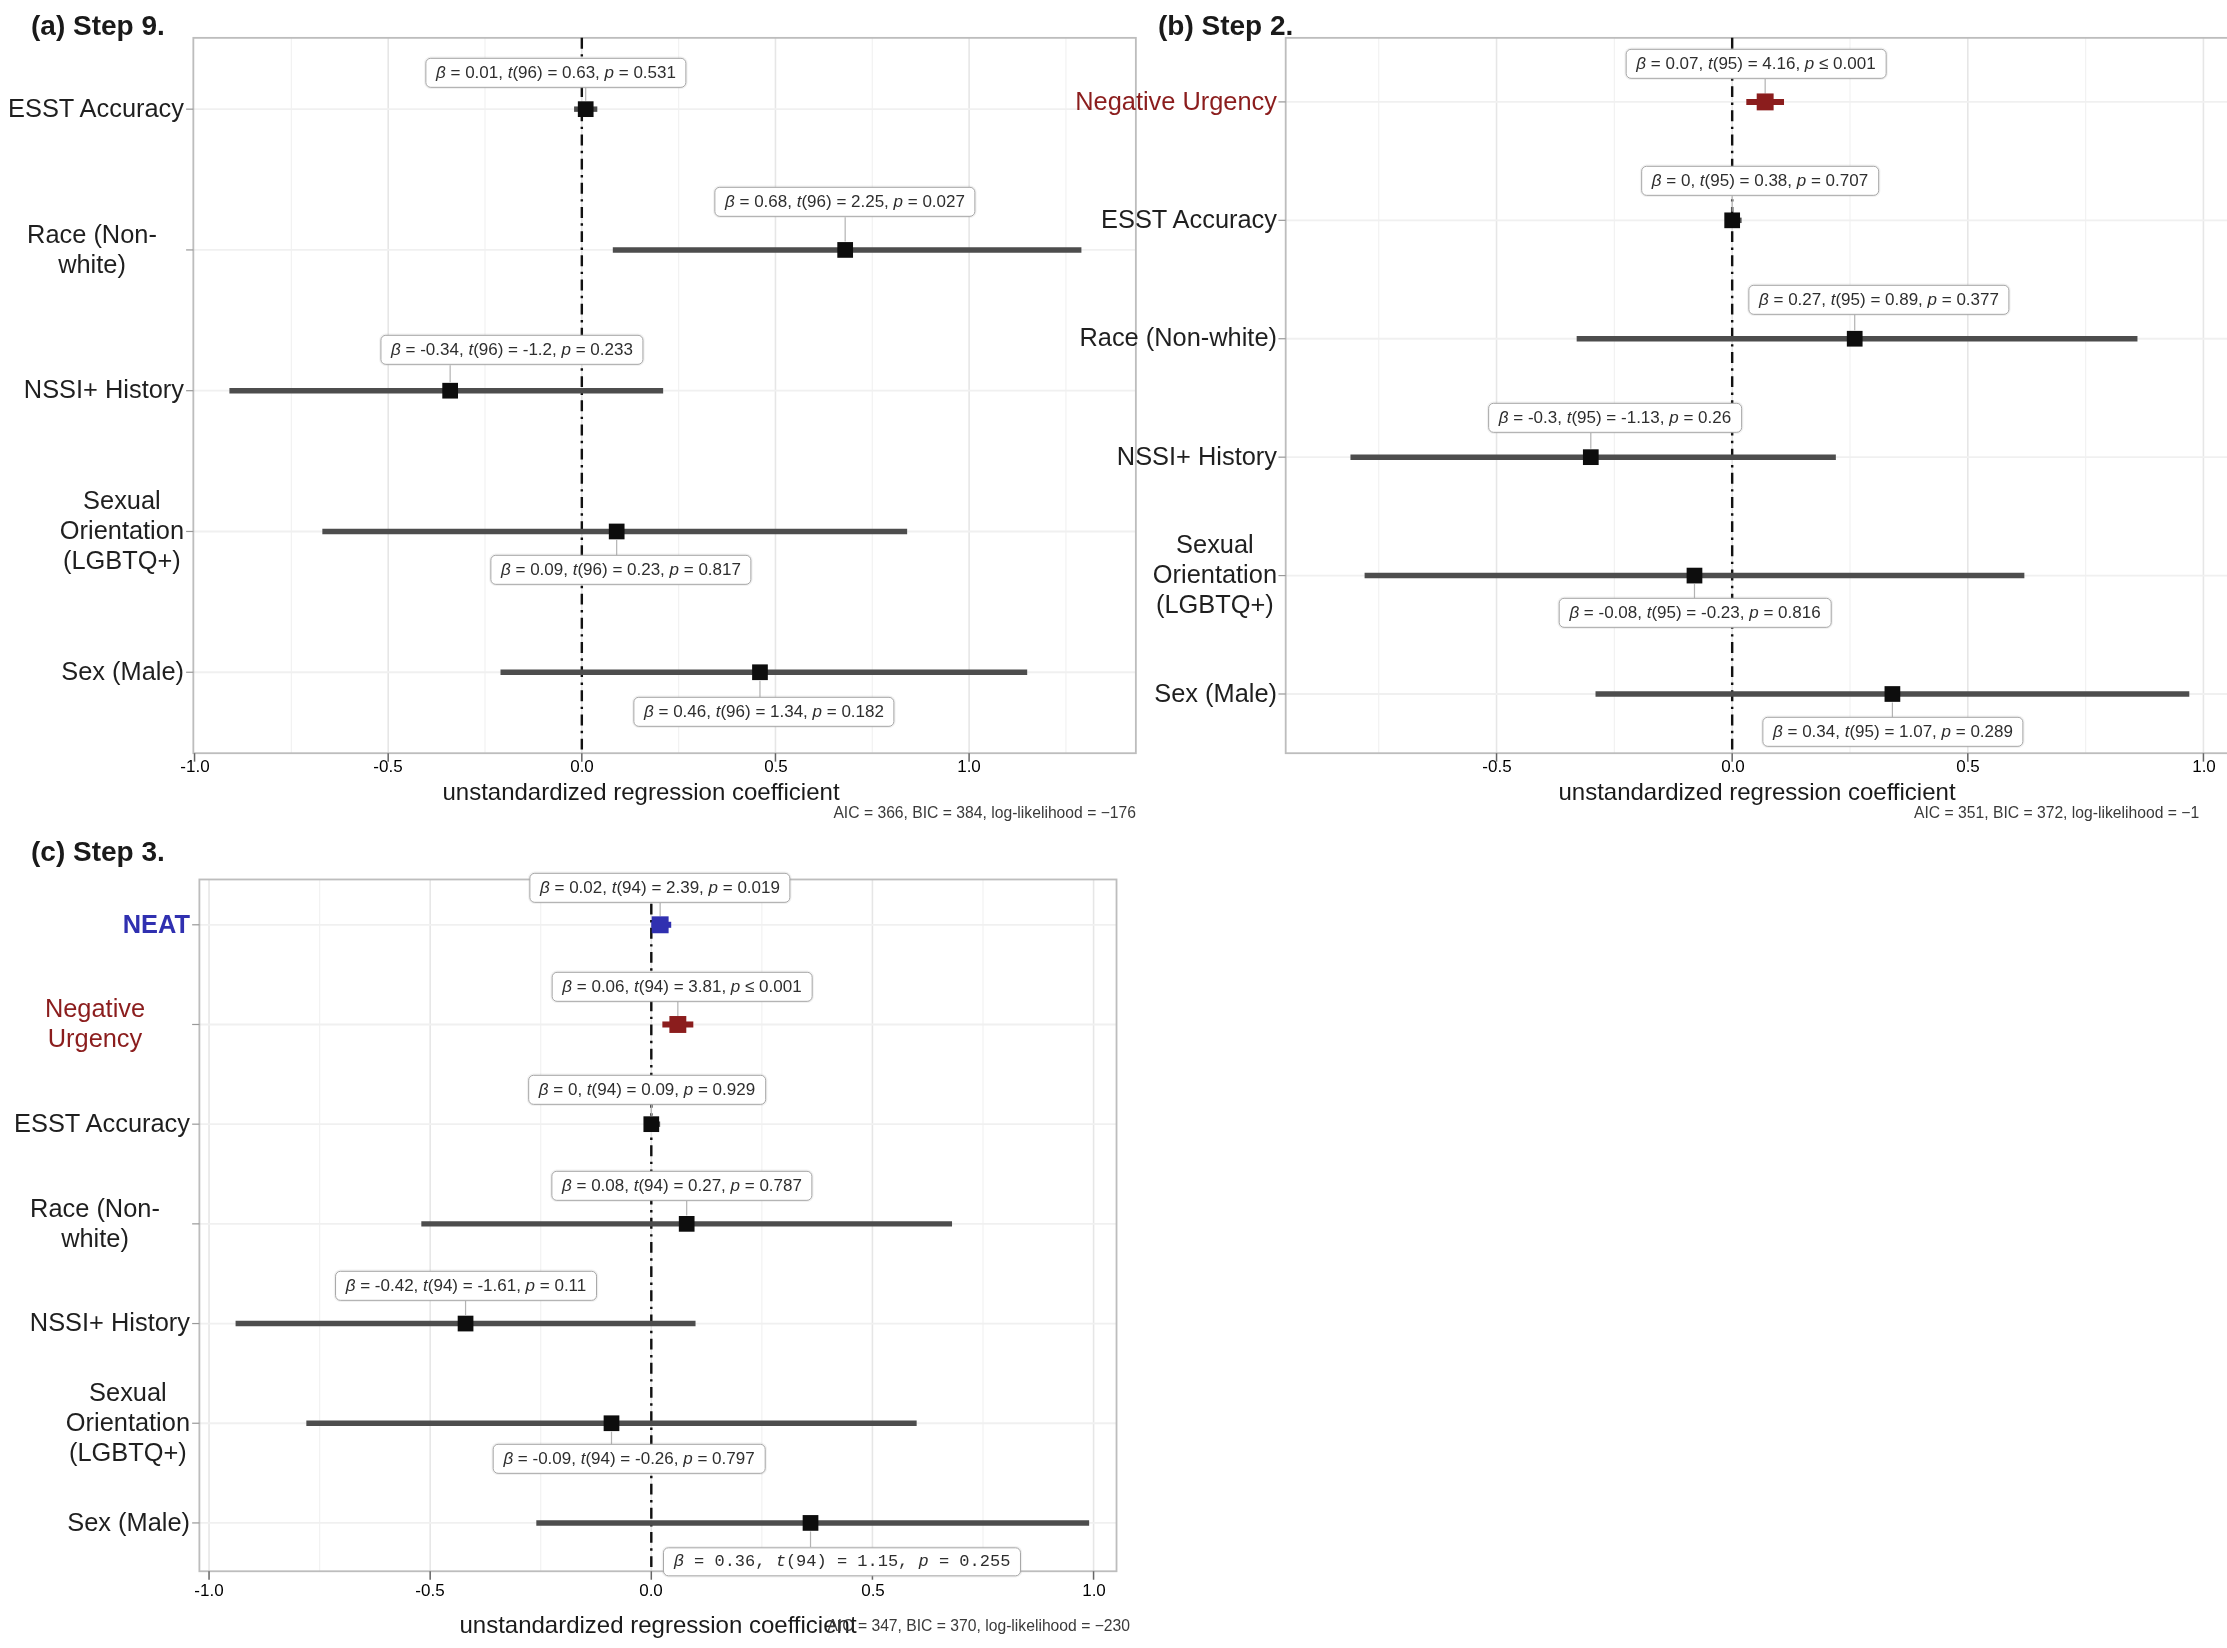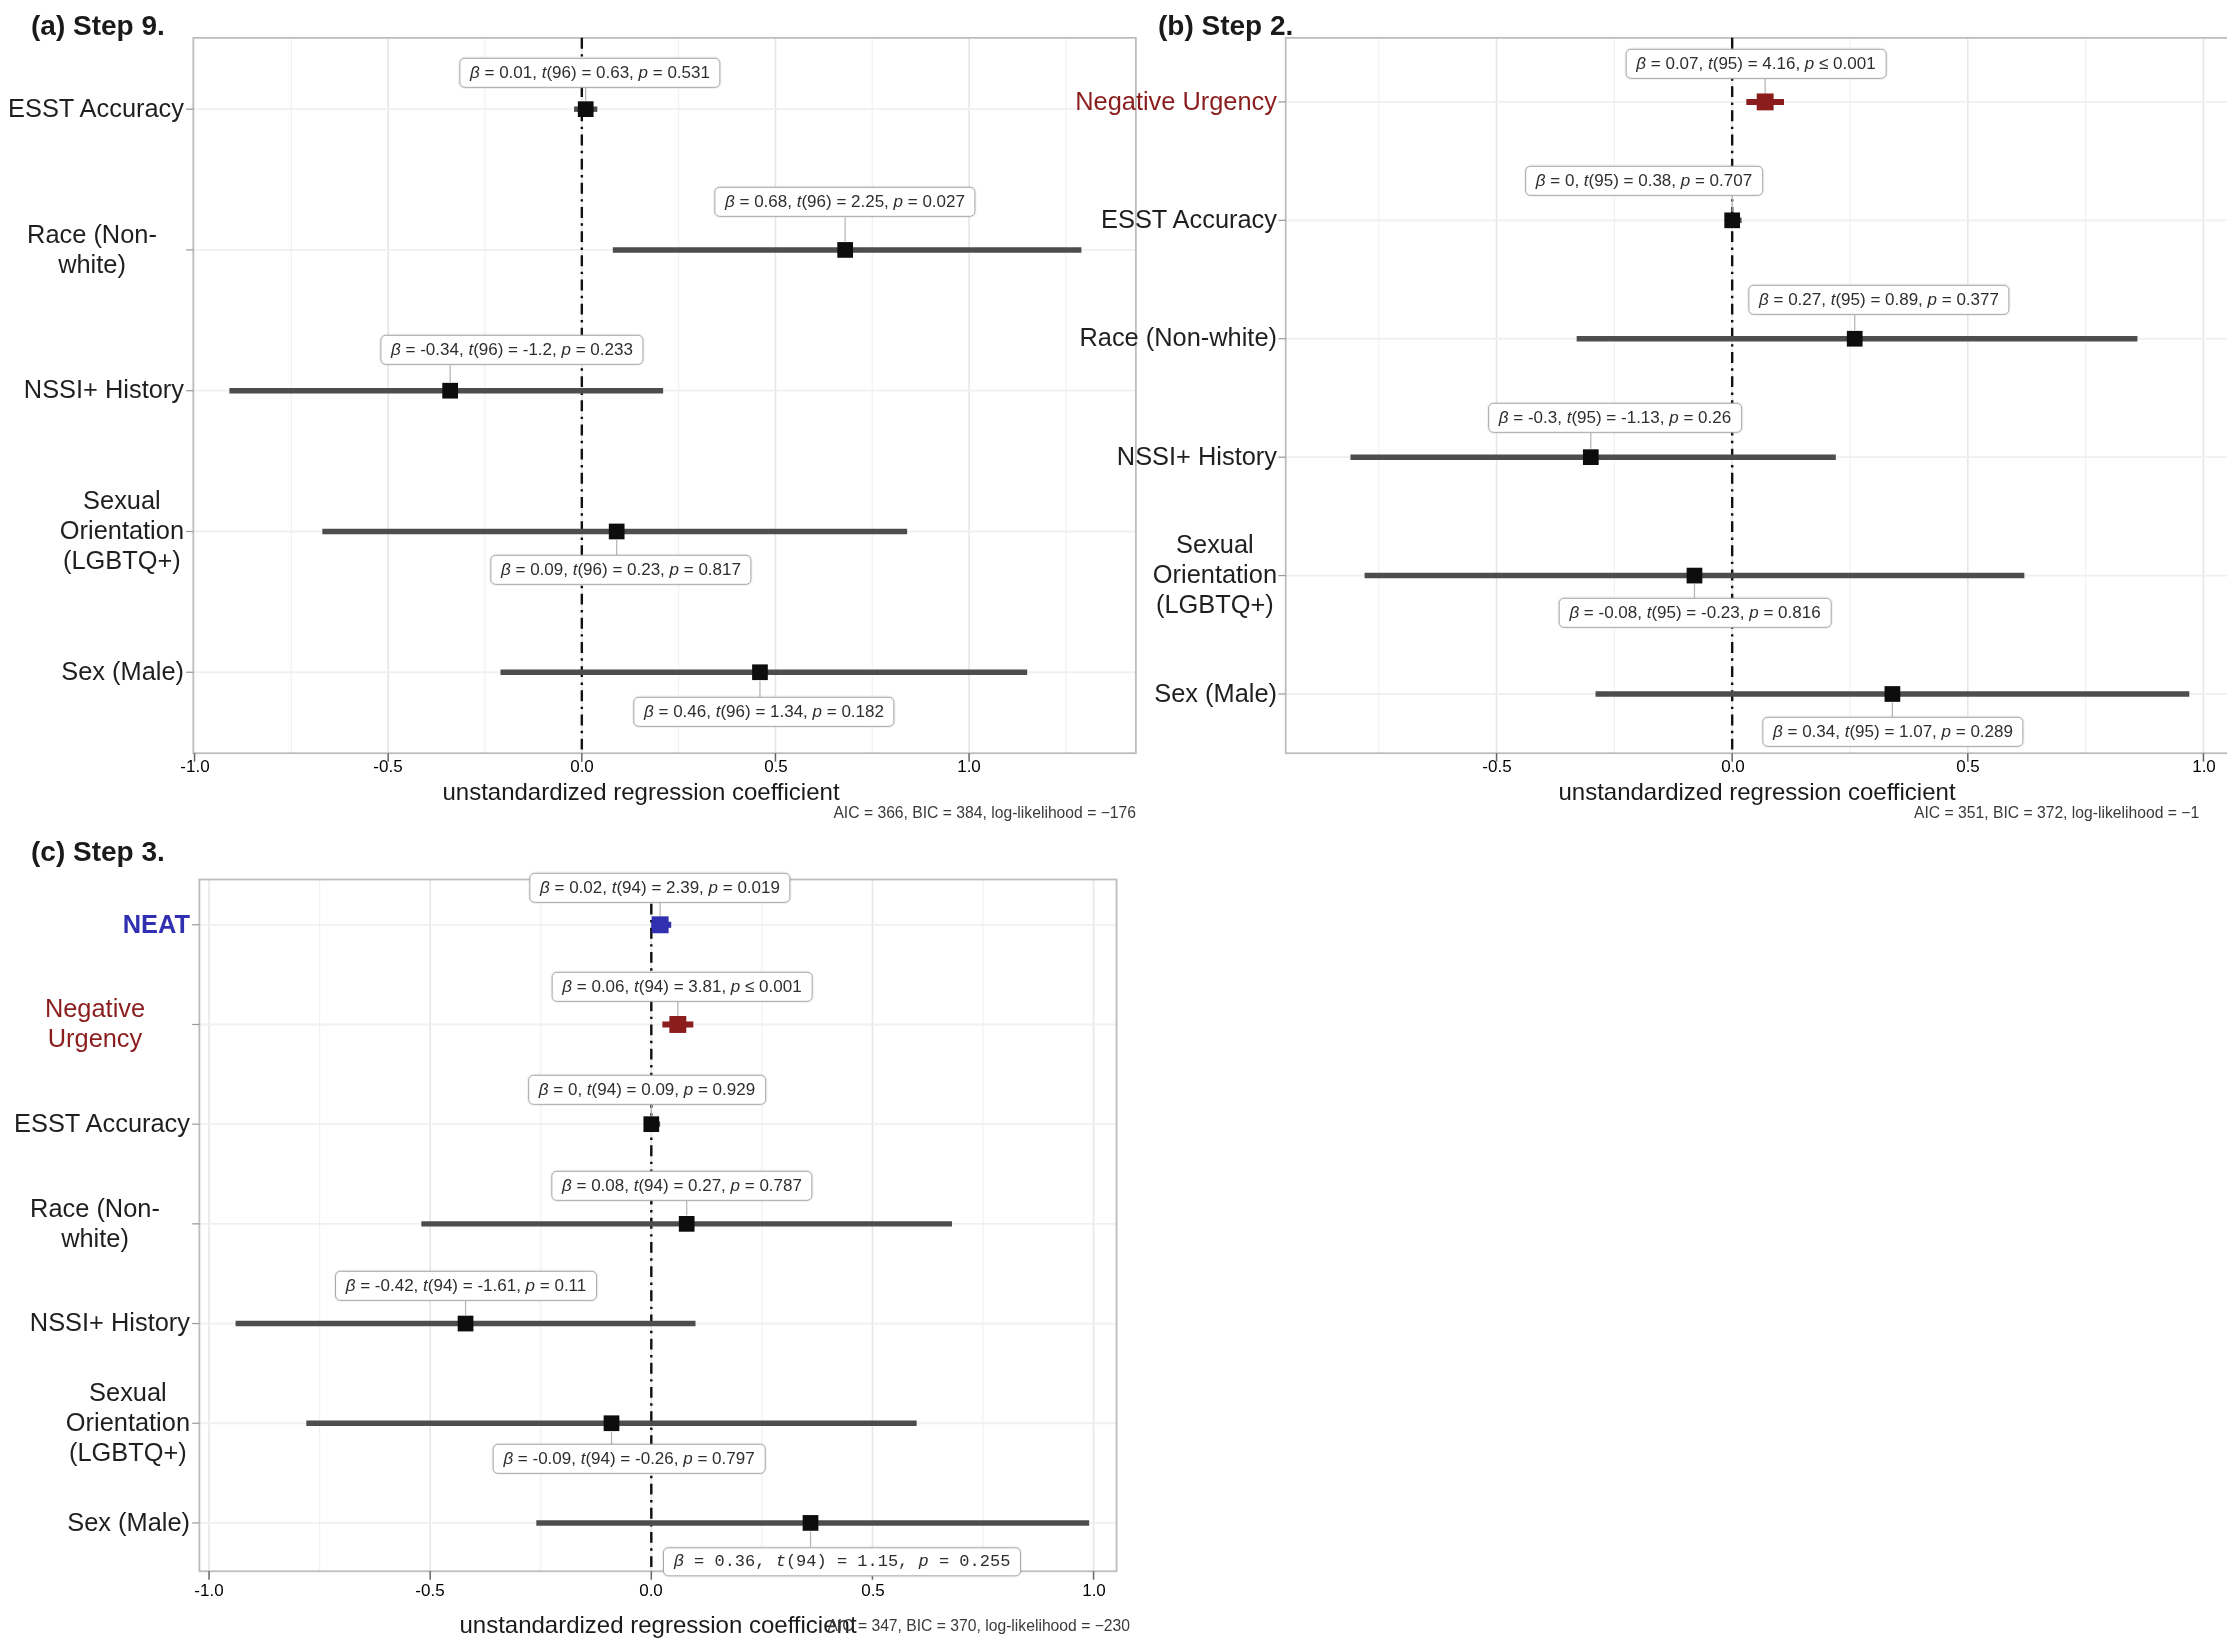--- a/index.html
+++ b/index.html
@@ -159,42 +159,42 @@
       <line x1="887.6800000000001" y1="2520" x2="1802.6799999999998" y2="2520" stroke="#4d4d4d" stroke-width="9" stroke-linecap="butt"></line>
       <line x1="1341.52" y1="2534" x2="1341.52" y2="2560" stroke="#b3b3b3" stroke-width="2"></line>
       <rect x="1328.52" y="2507" width="26" height="26" fill="#0d0d0d"></rect>
     </svg>
 <div class="tick-label" style="left: 195px; top: 757px;">-1.0</div>
     <div class="tick-label" style="left: 388px; top: 757px;">-0.5</div>
     <div class="tick-label" style="left: 582px; top: 757px;">0.0</div>
     <div class="tick-label" style="left: 776px; top: 757px;">0.5</div>
     <div class="tick-label" style="left: 969px; top: 757px;">1.0</div>
     <div class="row-label" style="right: 2043px; top: 109px; color: rgb(31, 31, 31);">ESST Accuracy</div>
-    <div class="annotation" style="left: 590px; top: 73px;"><i>β</i> = 0.01, <i>t</i>(96) = 0.63, <i>p</i> = 0.531</div>
+    <div class="annotation" style="left: 556px; top: 73px;"><i>β</i> = 0.01, <i>t</i>(96) = 0.63, <i>p</i> = 0.531</div>
     <div class="row-label" style="right: 2043px; top: 250px; color: rgb(31, 31, 31);">Race (Non-white)</div>
     <div class="annotation" style="left: 845px; top: 202px;"><i>β</i> = 0.68, <i>t</i>(96) = 2.25, <i>p</i> = 0.027</div>
     <div class="row-label" style="right: 2043px; top: 390px; color: rgb(31, 31, 31);">NSSI+ History</div>
     <div class="annotation" style="left: 512px; top: 350px;"><i>β</i> = -0.34, <i>t</i>(96) = -1.2, <i>p</i> = 0.233</div>
     <div class="row-label" style="right: 2043px; top: 531px; color: rgb(31, 31, 31);">Sexual
 Orientation
 (LGBTQ+)</div>
     <div class="annotation" style="left: 621px; top: 570px;"><i>β</i> = 0.09, <i>t</i>(96) = 0.23, <i>p</i> = 0.817</div>
     <div class="row-label" style="right: 2043px; top: 672px; color: rgb(31, 31, 31);">Sex (Male)</div>
     <div class="annotation" style="left: 764px; top: 712px;"><i>β</i> = 0.46, <i>t</i>(96) = 1.34, <i>p</i> = 0.182</div>
     <div class="panel-title" style="left: 31px; top: 9.7px;">(a) Step 9.</div>
     <div class="axis-title" style="left: 641px; top: 778px;">unstandardized regression coefficient</div>
     <div class="caption" style="top: 804px; right: 1091px;">AIC = 366, BIC = 384, log-likelihood = −176</div>
     <div class="tick-label" style="left: 1497px; top: 757px;">-0.5</div>
     <div class="tick-label" style="left: 1733px; top: 757px;">0.0</div>
     <div class="tick-label" style="left: 1968px; top: 757px;">0.5</div>
     <div class="tick-label" style="left: 2204px; top: 757px;">1.0</div>
     <div class="row-label" style="right: 950px; top: 102px; color: rgb(139, 29, 29);">Negative Urgency</div>
     <div class="annotation" style="left: 1756px; top: 64px;"><i>β</i> = 0.07, <i>t</i>(95) = 4.16, <i>p</i> ≤ 0.001</div>
     <div class="row-label" style="right: 950px; top: 220px; color: rgb(31, 31, 31);">ESST Accuracy</div>
-    <div class="annotation" style="left: 1644px; top: 181px;"><i>β</i> = 0, <i>t</i>(95) = 0.38, <i>p</i> = 0.707</div>
+    <div class="annotation" style="left: 1760px; top: 181px;"><i>β</i> = 0, <i>t</i>(95) = 0.38, <i>p</i> = 0.707</div>
     <div class="row-label" style="right: 950px; top: 338px; color: rgb(31, 31, 31);">Race (Non-white)</div>
     <div class="annotation" style="left: 1879px; top: 300px;"><i>β</i> = 0.27, <i>t</i>(95) = 0.89, <i>p</i> = 0.377</div>
     <div class="row-label" style="right: 950px; top: 457px; color: rgb(31, 31, 31);">NSSI+ History</div>
     <div class="annotation" style="left: 1615px; top: 418px;"><i>β</i> = -0.3, <i>t</i>(95) = -1.13, <i>p</i> = 0.26</div>
     <div class="row-label" style="right: 950px; top: 575px; color: rgb(31, 31, 31);">Sexual
 Orientation
 (LGBTQ+)</div>
     <div class="annotation" style="left: 1695px; top: 613px;"><i>β</i> = -0.08, <i>t</i>(95) = -0.23, <i>p</i> = 0.816</div>
     <div class="row-label" style="right: 950px; top: 694px; color: rgb(31, 31, 31);">Sex (Male)</div>
     <div class="annotation" style="left: 1893px; top: 732px;"><i>β</i> = 0.34, <i>t</i>(95) = 1.07, <i>p</i> = 0.289</div>

